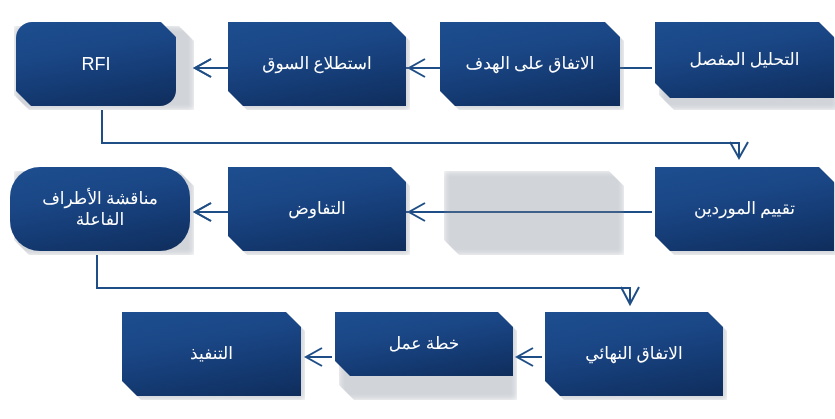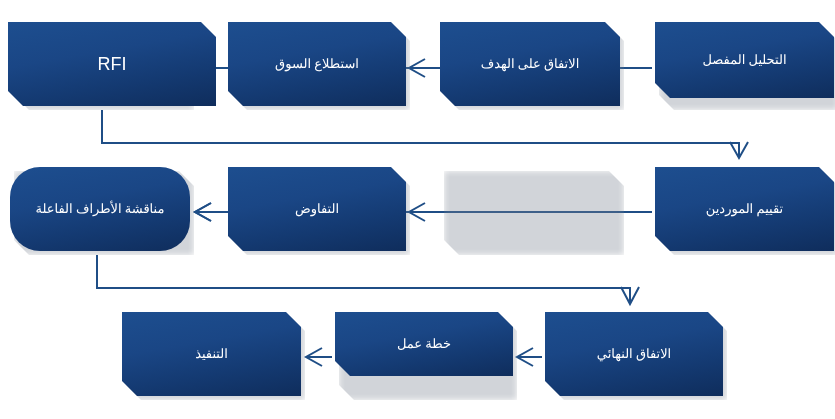--- a/index.html
+++ b/index.html
@@ -21,21 +21,21 @@
     position: absolute;
     box-sizing: border-box;
     background: linear-gradient(170deg, #1d4e8f 0%, #1a4685 38%, #143a72 68%, #0f2d5c 100%);
     -webkit-clip-path: polygon(0 0, calc(100% - 15px) 0, 100% 15px, 100% 100%, 15px 100%, 0 calc(100% - 15px));
     clip-path: polygon(0 0, calc(100% - 15px) 0, 100% 15px, 100% 100%, 15px 100%, 0 calc(100% - 15px));
     display: flex;
     align-items: center;
     justify-content: center;
     text-align: center;
     color: #ffffff;
-    font-size: 13px;
+    font-size: 17px;
     line-height: 1.25;
     direction: rtl;
     padding: 4px 10px;
     z-index: 3;
   }
   .node.latin {
     direction: ltr;
     font-family: "Liberation Sans", "DejaVu Sans", sans-serif;
     font-size: 18px;
   }
@@ -139,21 +139,21 @@
   <div class="node-shadow" style="left:126px; top:316px; width:179px; height:84px;"></div>
   <div class="node-shadow" style="left:339px; top:316px; width:178px; height:84px;"></div>
   <div class="node-shadow" style="left:549px; top:316px; width:178px; height:84px;"></div>
 
   <div class="node" style="left:655px; top:22px; width:179px; height:76px;">التحليل المفصل</div>
 
   <div class="node" style="left:440px; top:22px; width:180px; height:84px;">الاتفاق على الهدف</div>
 
   <div class="node" style="left:228px; top:22px; width:178px; height:84px;">استطلاع السوق</div>
 
-  <div class="node latin" style="left:8px; top:22px; width:208px; height:84px;">RFI</div>
+  <div class="node latin" style="left:16px; top:22px; width:160px; height:84px;border-radius:16px;">RFI</div>
 
   <div class="node" style="left:655px; top:167px; width:179px; height:84px;">تقييم الموردين</div>
 
 
   <div class="node" style="left:228px; top:167px; width:178px; height:84px;">التفاوض</div>
 
   <div class="node" style="left:10px; top:167px; width:180px; height:84px;border-radius:30px;">مناقشة الأطراف الفاعلة</div>
 
   <div class="node" style="left:545px; top:312px; width:178px; height:84px;">الاتفاق النهائي</div>
 

